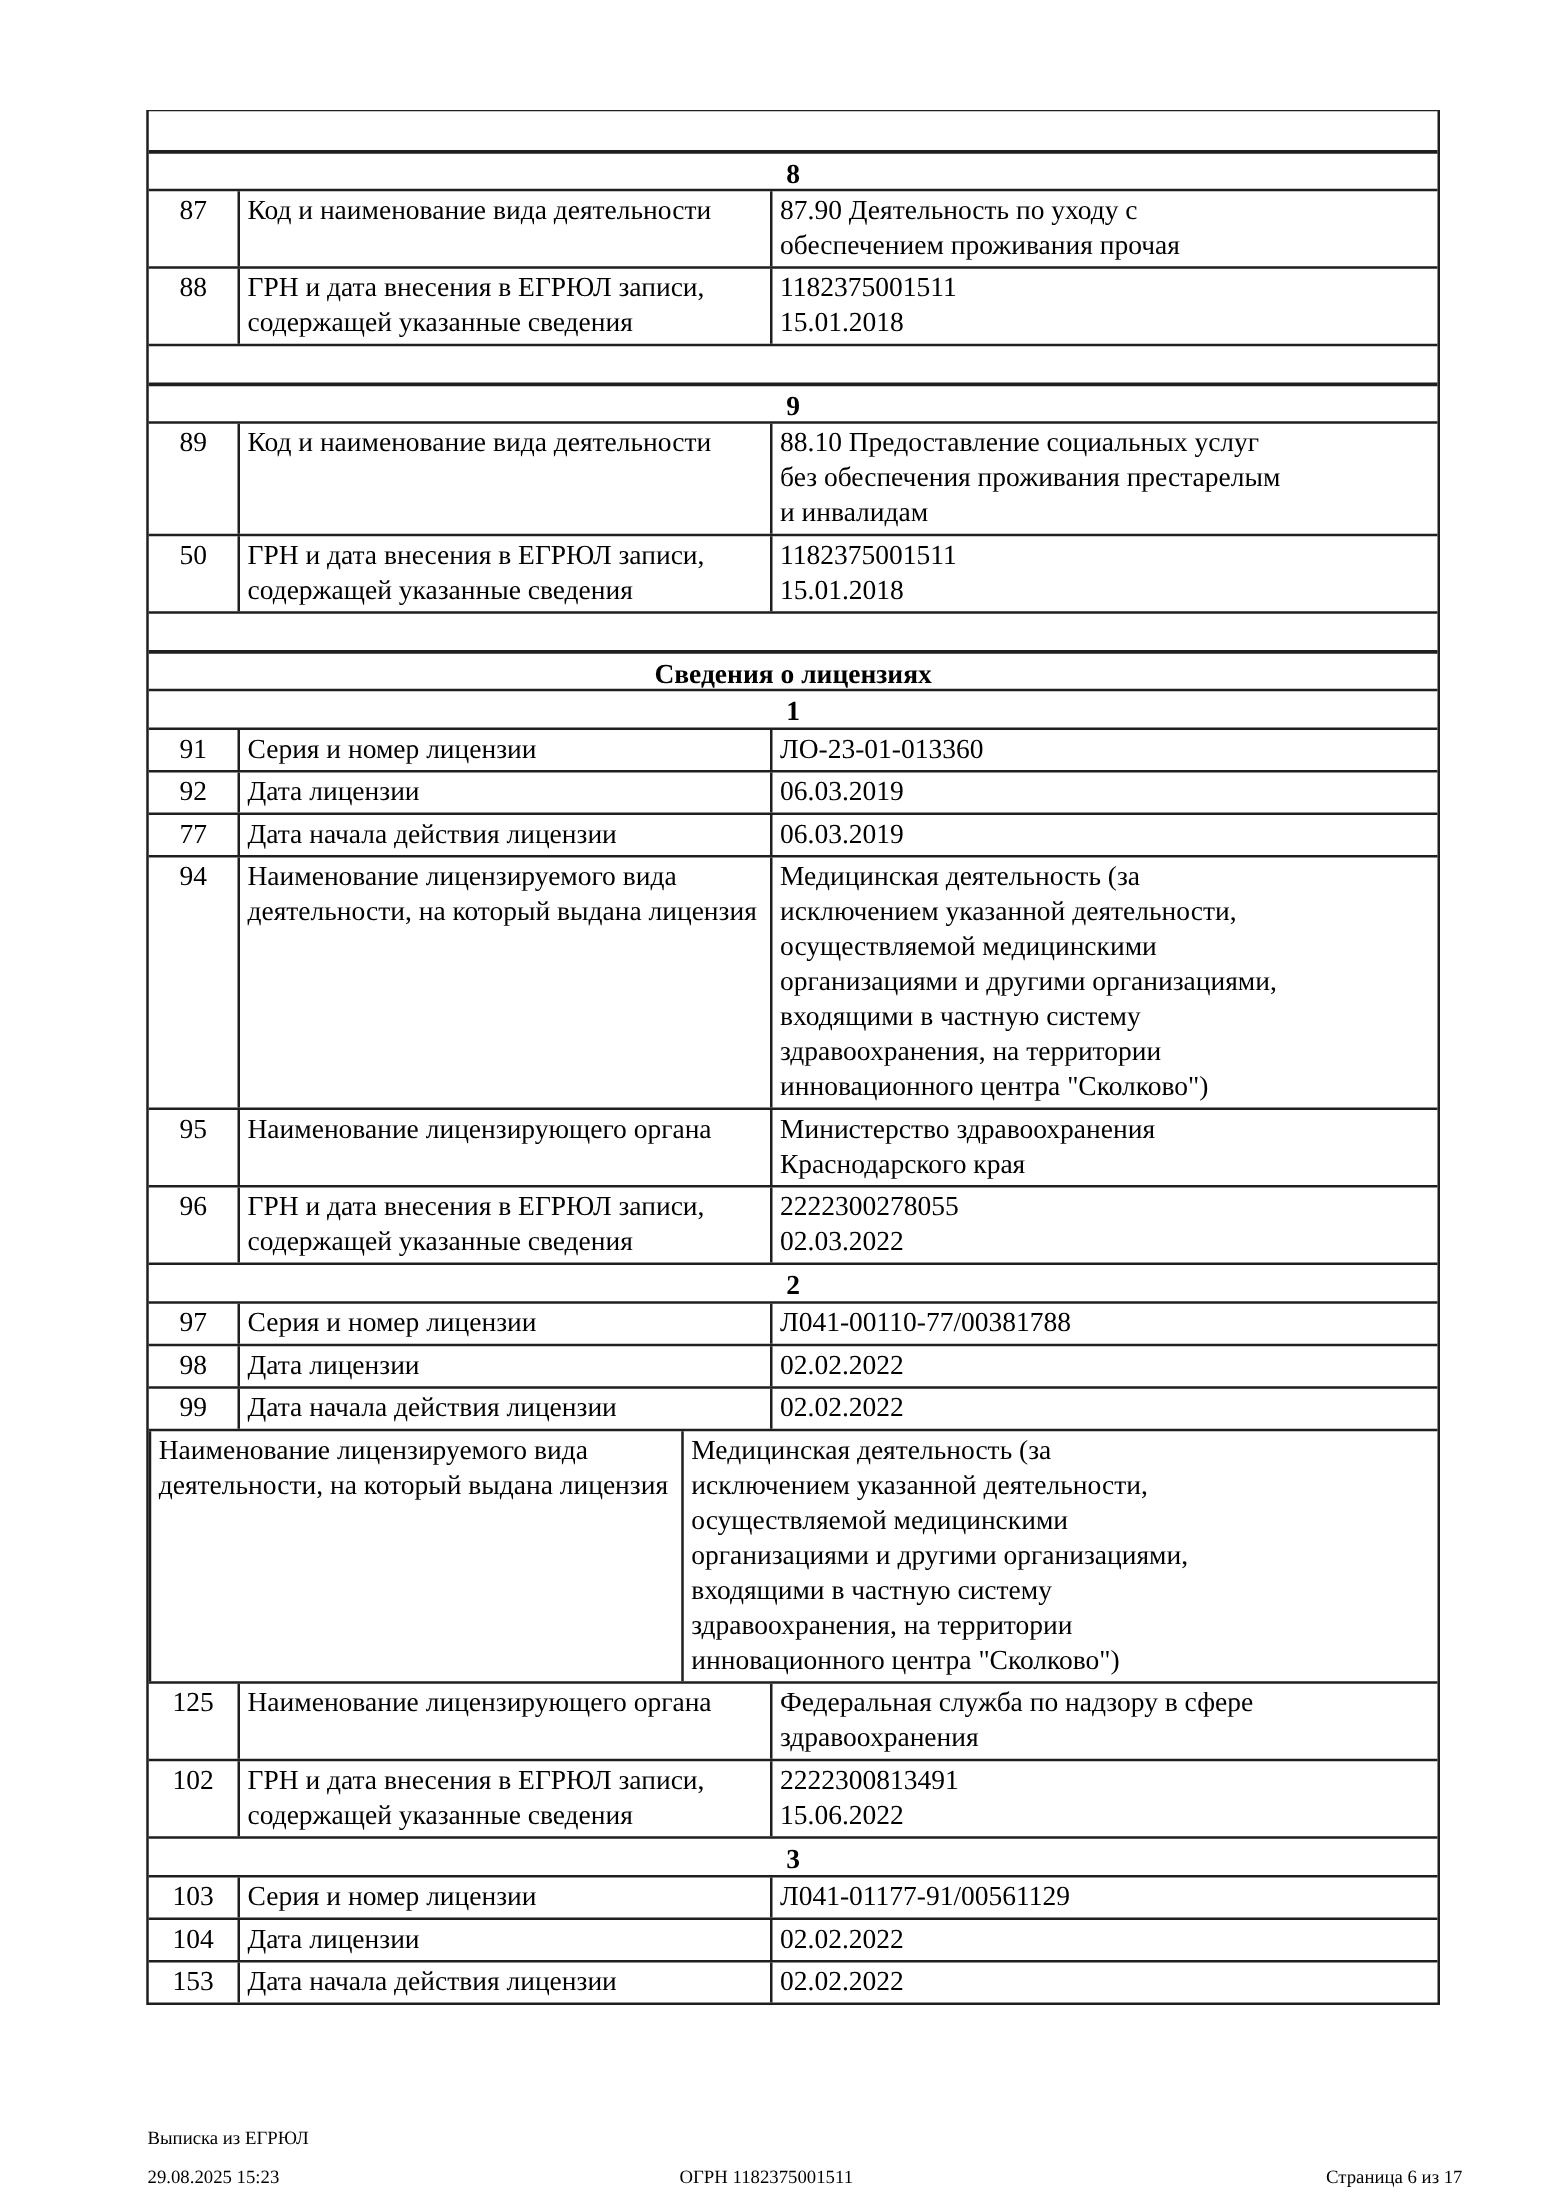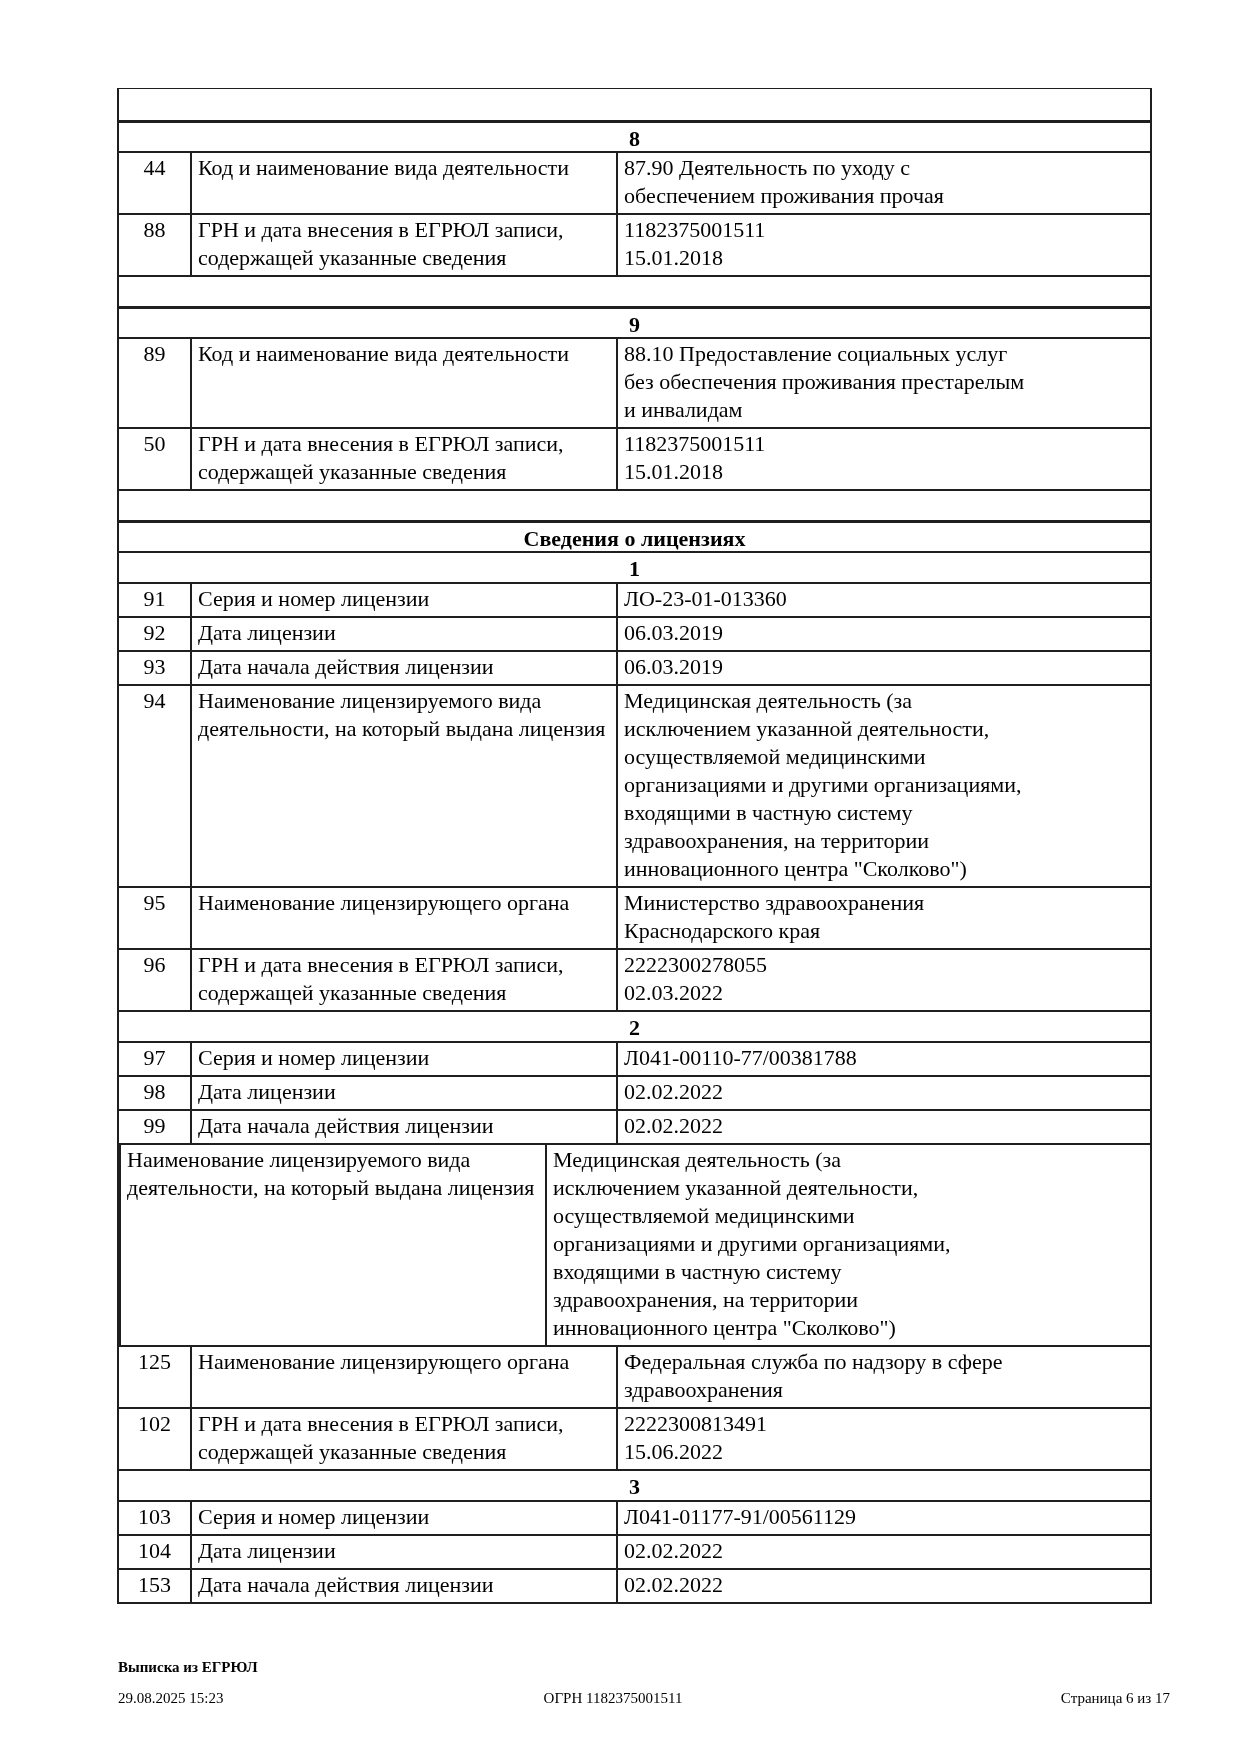--- a/index.html
+++ b/index.html
@@ -51,39 +51,39 @@
 
   
   .footer {
     position: absolute;
     left: 118px;
     top: 1660px;
     width: 1052px;
     font-size: 15px;
     line-height: 15px;
   }
-  .f-title { font-weight: bold; }
+  .f-title { font-weight: normal; margin-top: 44px; }
   .f-line2 { position: relative; height: 16px; margin-top: 16px; }
   .f-date  { position: absolute; left: 0; top: 0; }
   .f-ogrn  { position: absolute; left: 495px; top: 0; transform: translateX(-50%); }
   .f-page  { position: absolute; right: 0; top: 0; }
 </style>
 </head>
 <body>
 
 <div class="tbl">
 
   <div class="row spacer"></div>
 
   <div class="row head thick">
     <span>8</span>
   </div>
 
   <div class="row data">
-    <div class="c num">44</div>
+    <div class="c num">87</div>
     <div class="c lbl">Код и наименование вида деятельности</div>
     <div class="c val">87.90 Деятельность по уходу с
 обеспечением проживания прочая</div>
   </div>
 
   <div class="row data">
     <div class="c num">88</div>
     <div class="c lbl">ГРН и дата внесения в ЕГРЮЛ записи,
 содержащей указанные сведения</div>
     <div class="c val">1182375001511
@@ -128,21 +128,21 @@
     <div class="c val">ЛО-23-01-013360</div>
   </div>
 
   <div class="row data">
     <div class="c num">92</div>
     <div class="c lbl">Дата лицензии</div>
     <div class="c val">06.03.2019</div>
   </div>
 
   <div class="row data">
-    <div class="c num">93</div>
+    <div class="c num">77</div>
     <div class="c lbl">Дата начала действия лицензии</div>
     <div class="c val">06.03.2019</div>
   </div>
 
   <div class="row data">
     <div class="c num">94</div>
     <div class="c lbl">Наименование лицензируемого вида
 деятельности, на который выдана лицензия</div>
     <div class="c val">Медицинская деятельность (за
 исключением указанной деятельности,

